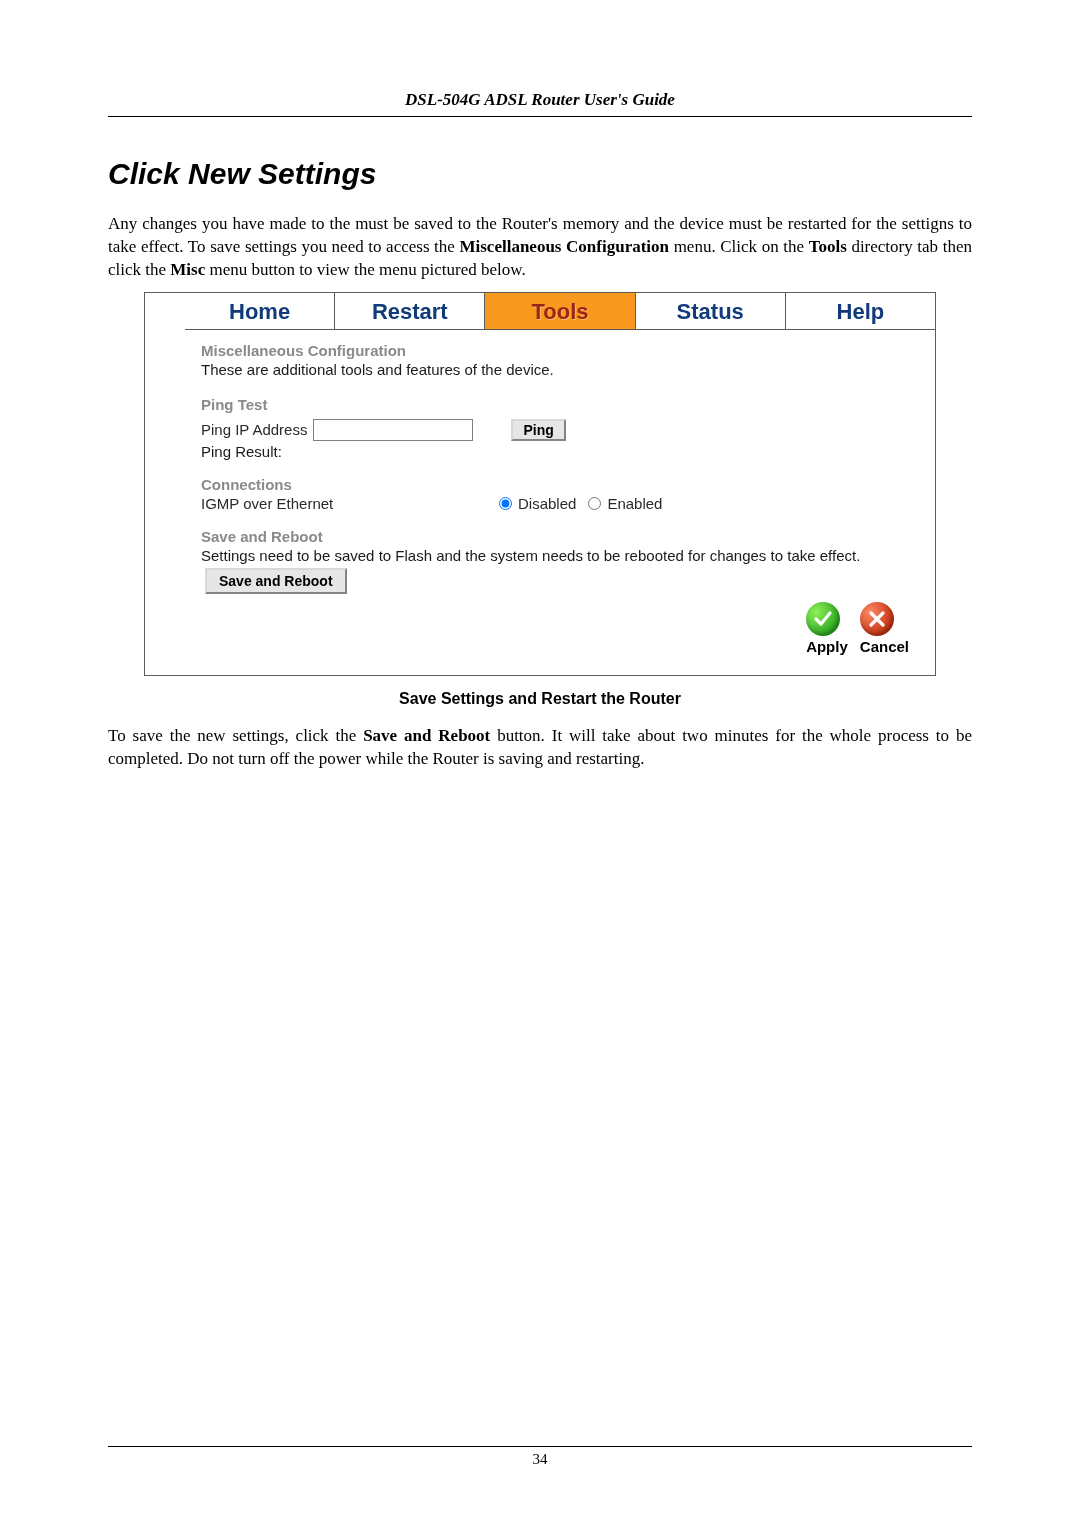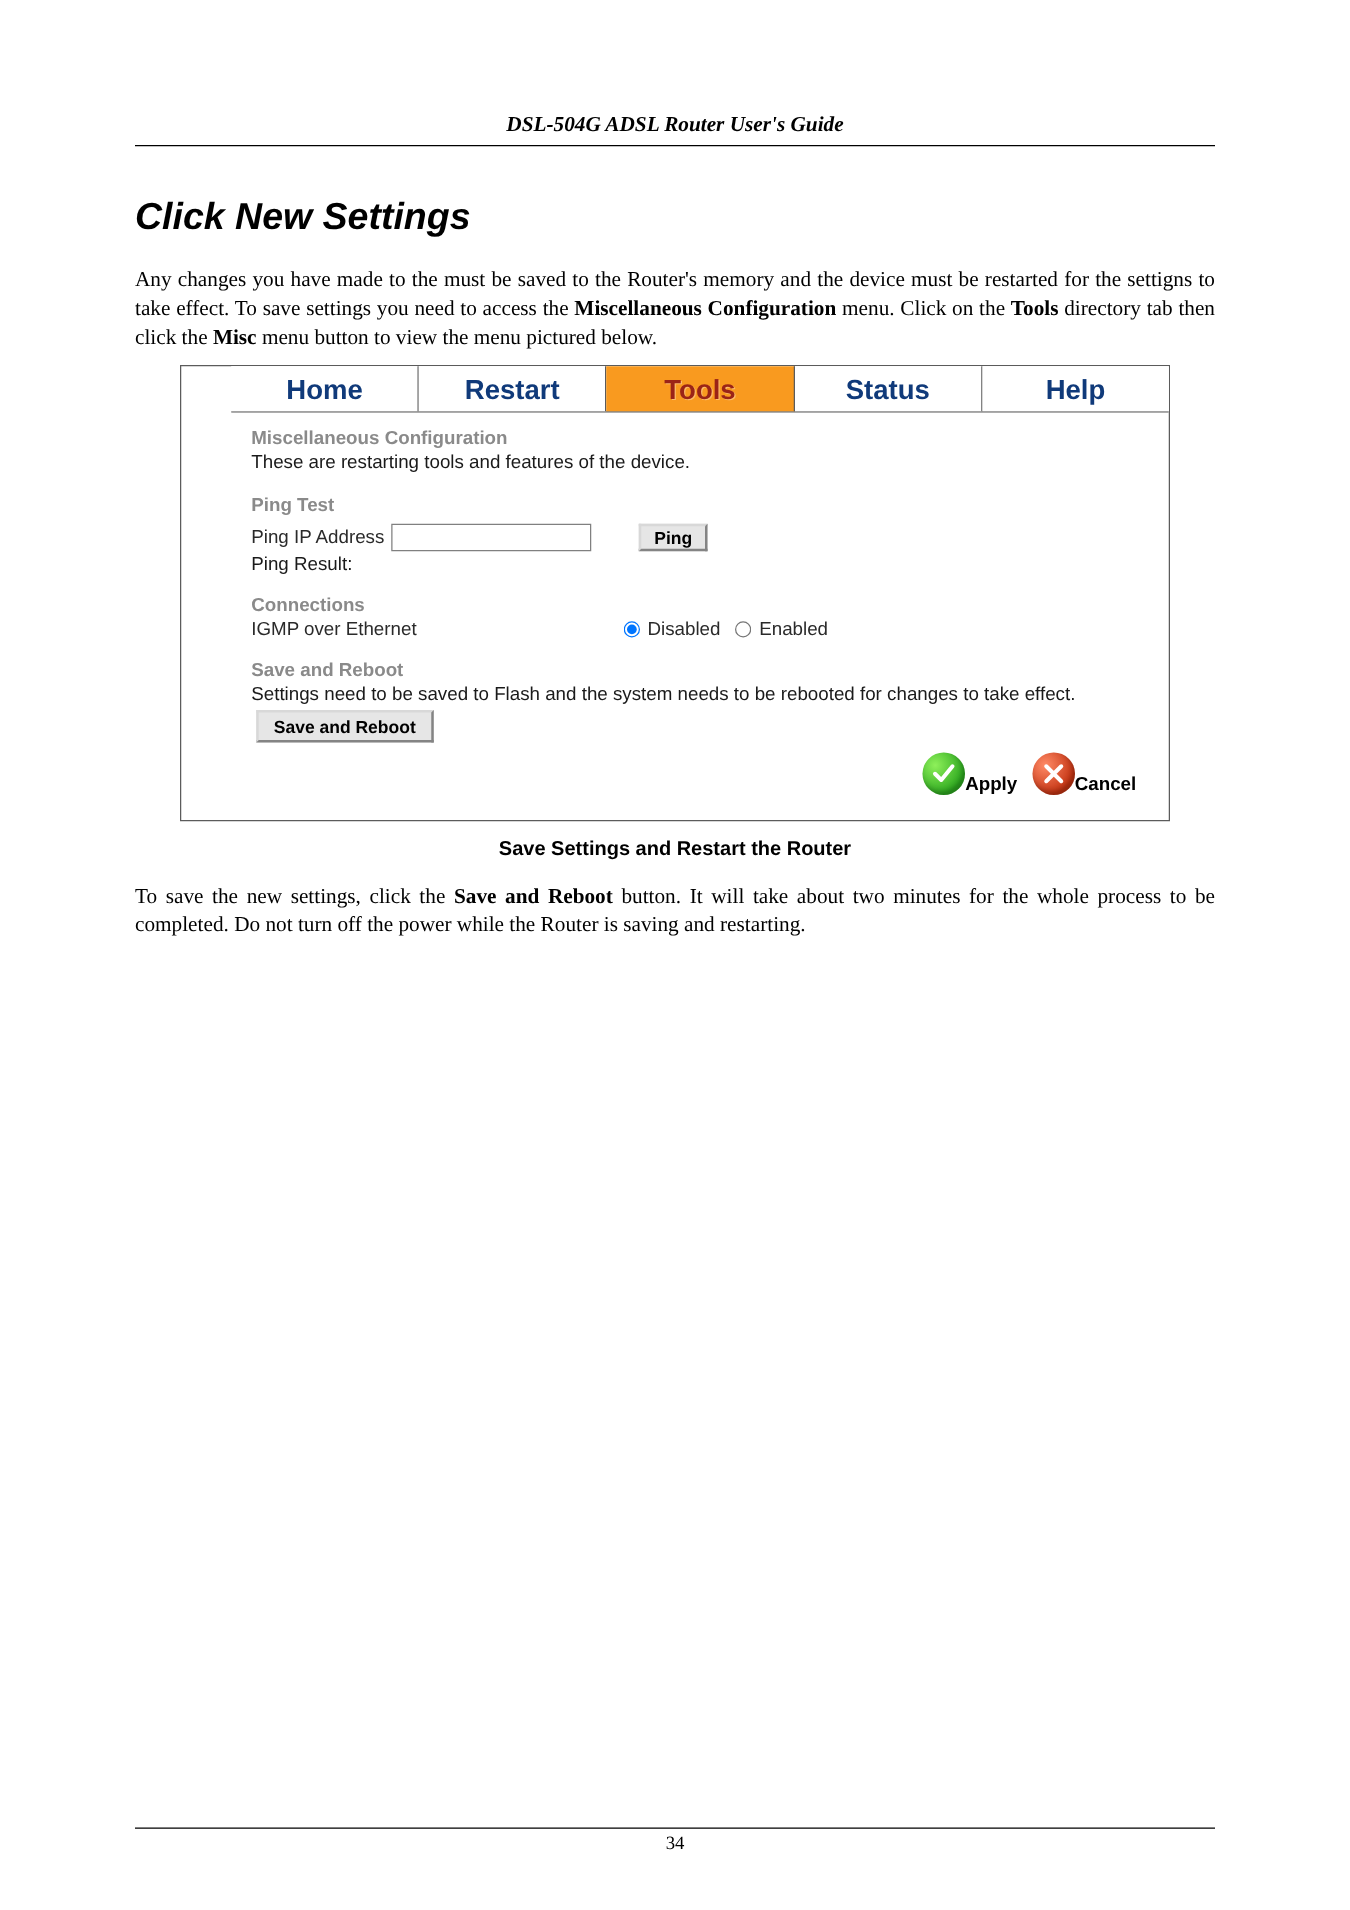--- a/index.html
+++ b/index.html
@@ -135,22 +135,22 @@
   }
   .footer-icons {
     display: flex;
     justify-content: flex-end;
     align-items: flex-start;
     gap: 12px;
     padding: 8px 10px 8px 0;
   }
   .icon-col {
     display: flex;
-    flex-direction: row;
-    align-items: flex-end;
+    flex-direction: column;
+    align-items: flex-start;
     cursor: pointer;
   }
   .icon-col span {
     font-family: Arial, sans-serif;
     font-weight: bold;
     font-size: 15px;
     color: #000;
     margin-top: 2px;
   }
   .btn-circle {
@@ -172,21 +172,21 @@
   .caption {
     text-align: center;
     font-family: Arial, Helvetica, sans-serif;
     font-weight: bold;
     font-size: 16px;
     margin: 10px 0 16px 0;
   }
   .page-foot {
     position: absolute;
     left: 108px; right: 108px;
-    bottom: 44px;
+    bottom: 60px;
     border-top: 1.5px solid #000;
     text-align: center;
     font-size: 15px;
     padding-top: 4px;
   }
 </style>
 </head>
 <body>
 
 <div class="page">
@@ -202,21 +202,21 @@
     <div class="tabs">
       <div class="tab">Home</div>
       <div class="tab">Restart</div>
       <div class="tab active">Tools</div>
       <div class="tab">Status</div>
       <div class="tab">Help</div>
     </div>
 
     <div class="panel">
       <div class="sec-head sec-first">Miscellaneous Configuration</div>
-      <div class="plain">These are restarting tools and features of the device.</div>
+      <div class="plain">These are additional tools and features of the device.</div>
 
       <div class="sec-head" style="margin-top:18px">Ping Test</div>
       <div class="row">
         <span class="ping-label">Ping IP Address</span>
         <input class="ping-input" type="text" value="" style="">
         <button class="ping-btn">Ping</button>
       </div>
       <div class="plain">Ping Result:</div>
 
       <div class="sec-head" style="margin-top:16px">Connections</div>

